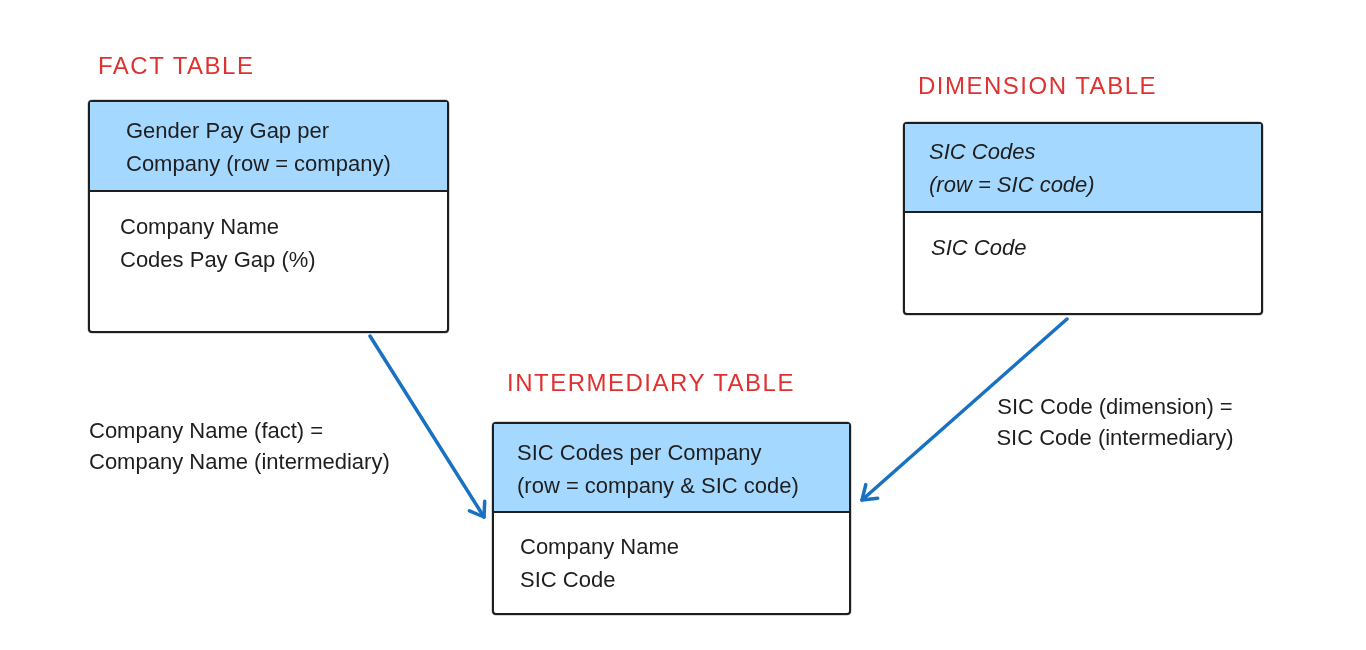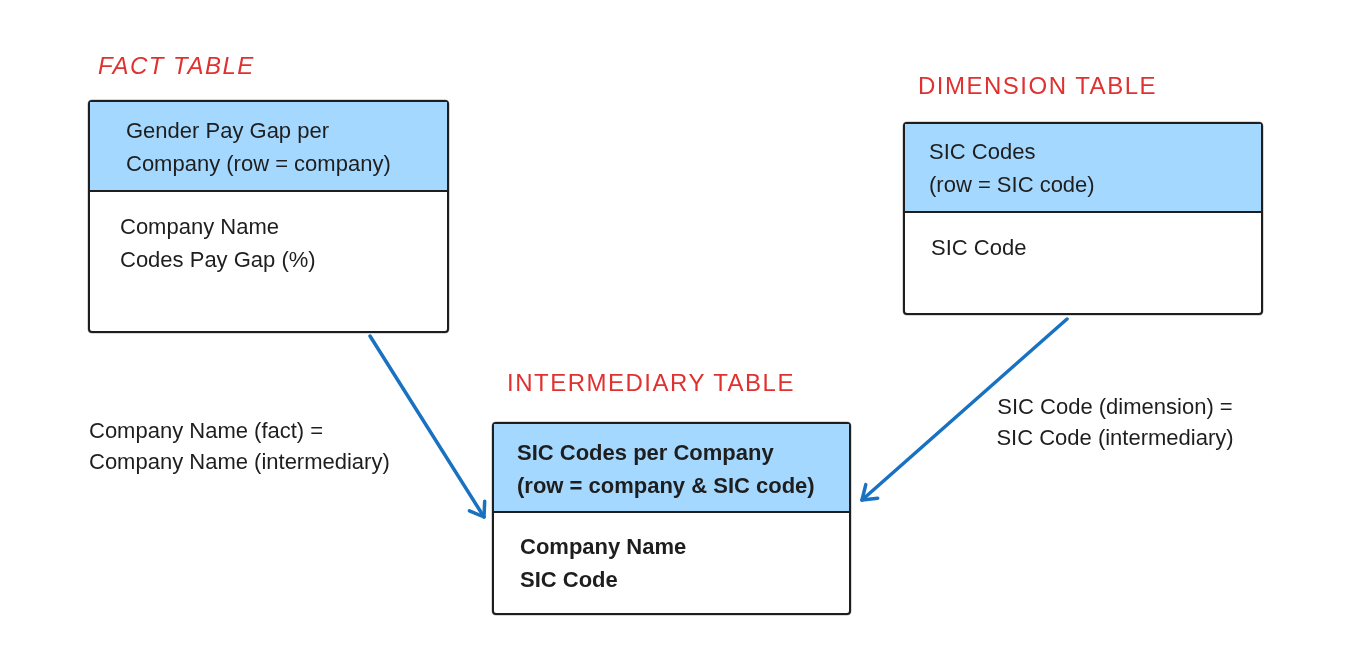--- a/index.html
+++ b/index.html
@@ -45,29 +45,29 @@
   .er-body {
     font-size: 22px;
     line-height: 33px;
   }
   .field-line { white-space: nowrap; }
 
   #fact-table { left: 88px; top: 100px; width: 361px; height: 233px; }
   #fact-table .er-header { height: 90px; padding: 12px 10px 0 36px; }
   #fact-table .er-body { padding: 18px 10px 0 30px; }
 
-  #dimension-table { left: 903px; top: 122px; width: 360px; height: 193px; }
+  #dimension-table { left: 903px; top: 122px; width: 360px; height: 193px; font-style: italic; }
   #dimension-table .er-header { height: 89px; padding: 11px 10px 0 24px; }
   #dimension-table .er-body { padding: 18px 10px 0 26px; }
 
-  #intermediary-table { left: 492px; top: 422px; width: 359px; height: 193px; font-weight: bold; }
+  #intermediary-table { left: 492px; top: 422px; width: 359px; height: 193px; }
   #intermediary-table .er-header { height: 89px; padding: 12px 4px 0 23px; }
   #intermediary-table .er-body { padding: 17px 10px 0 26px; }
 
-  #fact-table-label { left: 98px; top: 52px; font-style: italic; }
+  #fact-table-label { left: 98px; top: 52px; }
   #dimension-table-label { left: 918px; top: 72px; }
   #intermediary-table-label { left: 507px; top: 369px; }
 
   .join-label {
     position: absolute;
     font-size: 22px;
     line-height: 31px;
     white-space: pre-line;
   }
   #join-label-left { left: 89px; top: 415px; text-align: left; }

